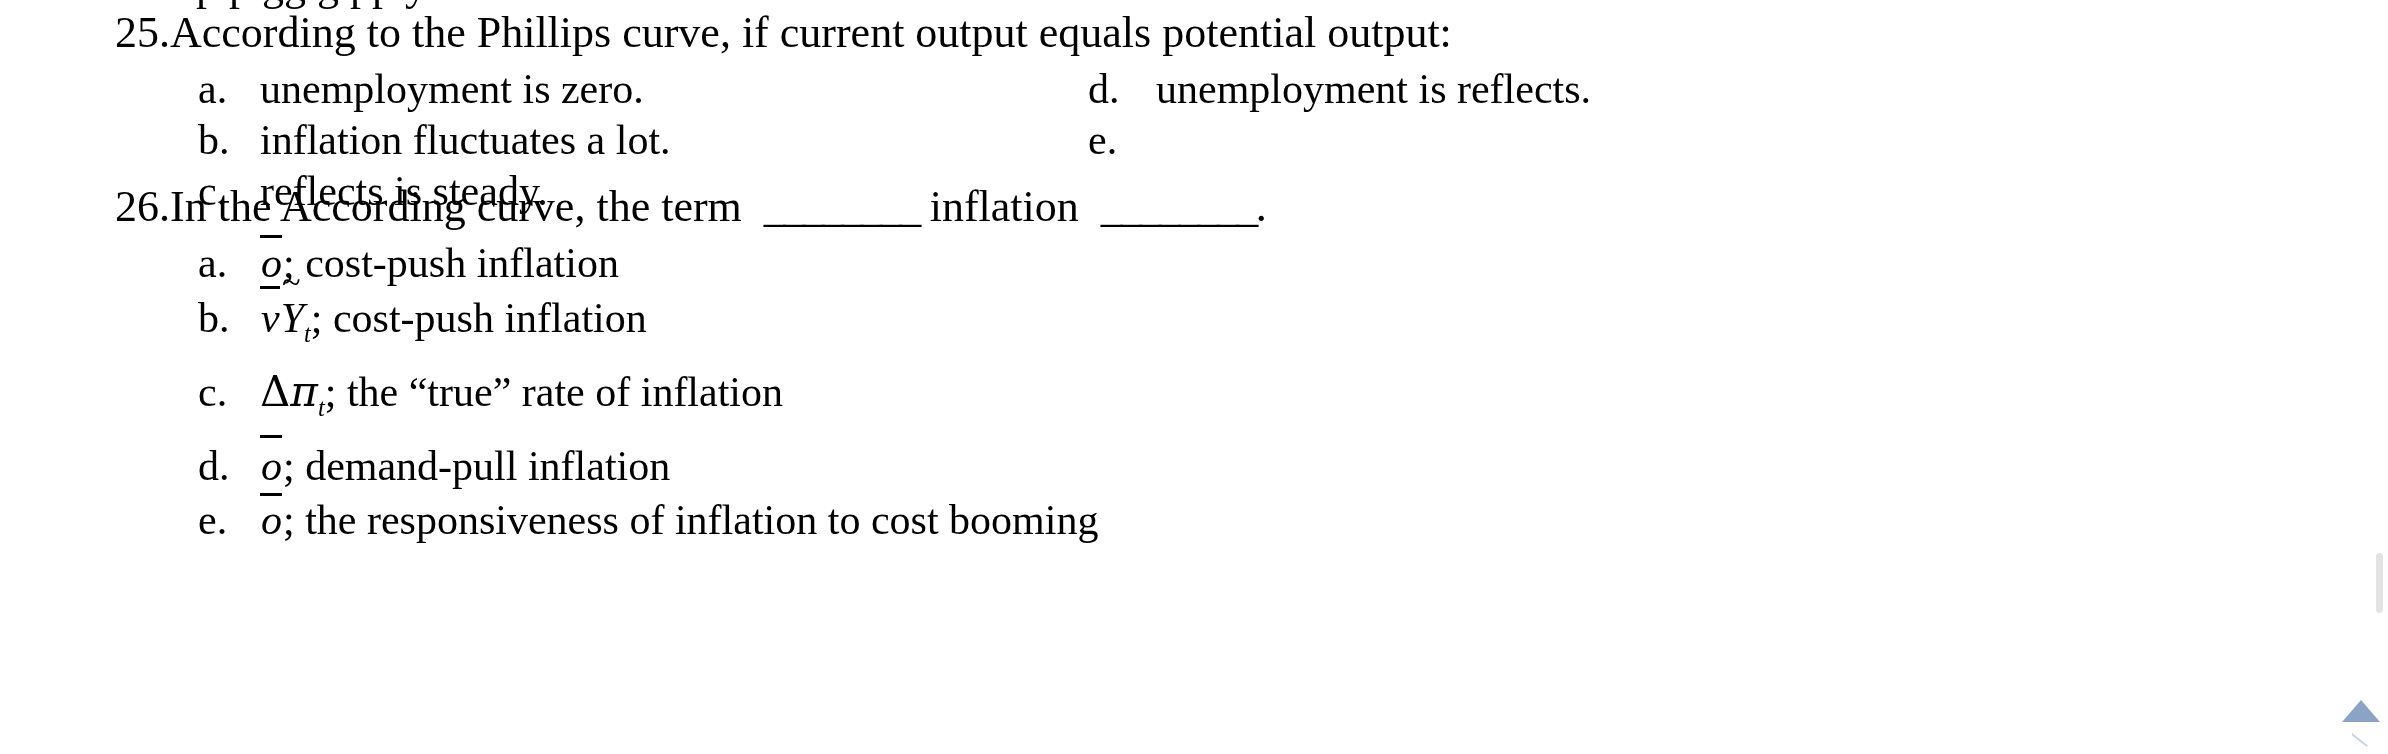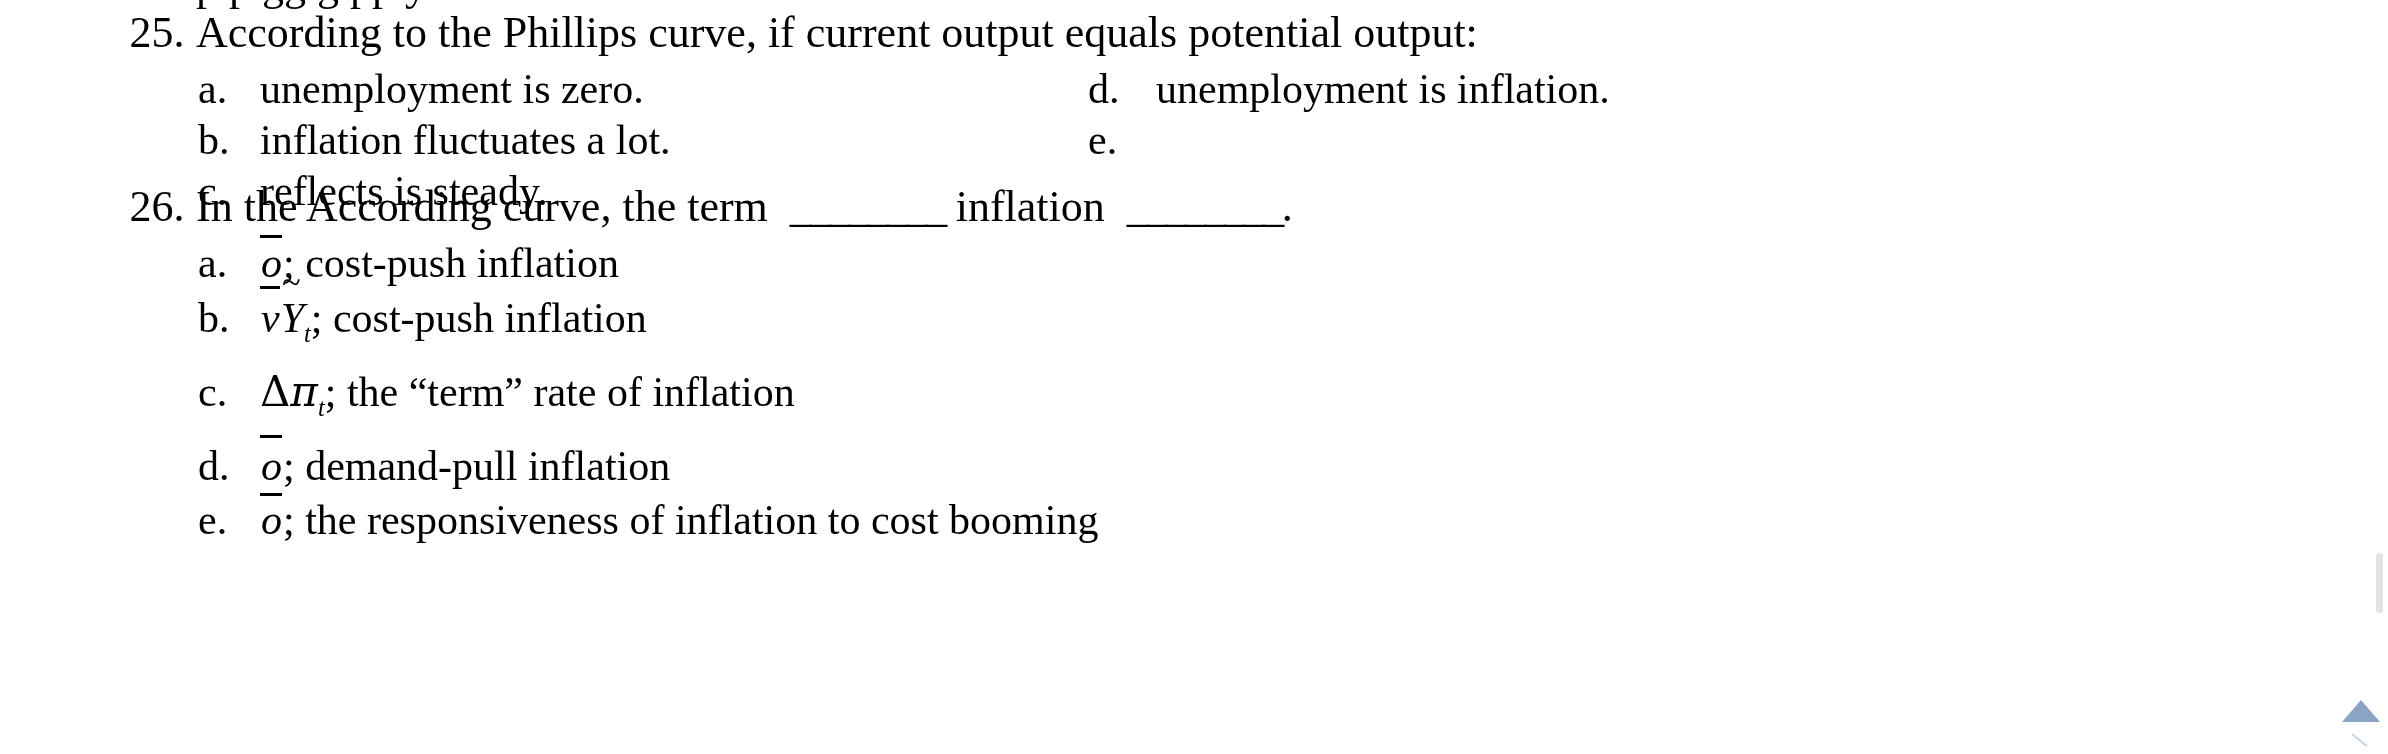--- a/index.html
+++ b/index.html
@@ -44,22 +44,22 @@
 
   .q-stem {
     display: flex;
     align-items: baseline;
     font-size: 44px;
     line-height: 54px;
     white-space: nowrap;
   }
   .q-num {
     width: 78px;
-    margin-left: 118px;
-    text-align: center;
+    margin-left: 92px;
+    text-align: right;
     flex: 0 0 auto;
   }
   .q-text {
     flex: 0 0 auto;
     text-align: center;
   }
 
   .opts {
     margin-top: 4px;
   }
@@ -214,21 +214,21 @@
     </div>
 
     <div class="opts">
       <div class="opt-row">
         <span class="opt-col-left">
           <span class="opt-letter">a.</span>
           <span class="opt-label">unemployment is zero.</span>
         </span>
         <span class="opt-col-right">
           <span class="opt-letter">d.</span>
-          <span class="opt-label">unemployment is inflation.</span>
+          <span class="opt-label">unemployment is reflects.</span>
         </span>
       </div>
 
       <div class="opt-row">
         <span class="opt-col-left">
           <span class="opt-letter">b.</span>
           <span class="opt-label">inflation fluctuates a lot.</span>
         </span>
         <span class="opt-col-right">
           <span class="opt-letter">e.</span>
@@ -264,21 +264,21 @@
       <div class="opt-row tall">
         <span class="opt-col-left">
           <span class="opt-letter">b.</span>
           <span class="opt-label"><span class="mathit overbar">v</span><span class="mathit tildebar">Y</span><span class="sub">t</span><span>; cost-push inflation</span></span>
         </span>
       </div>
 
       <div class="opt-row tall">
         <span class="opt-col-left">
           <span class="opt-letter">c.</span>
-          <span class="opt-label"><span class="delta">Δ</span><span class="greek">π</span><span class="sub">t</span><span>; the “term” rate of inflation</span></span>
+          <span class="opt-label"><span class="delta">Δ</span><span class="greek">π</span><span class="sub">t</span><span>; the “true” rate of inflation</span></span>
         </span>
       </div>
 
       <div class="opt-row tall">
         <span class="opt-col-left">
           <span class="opt-letter">d.</span>
           <span class="opt-label"><span class="mathit overbar">o</span><span>; demand-pull inflation</span></span>
         </span>
       </div>
 

